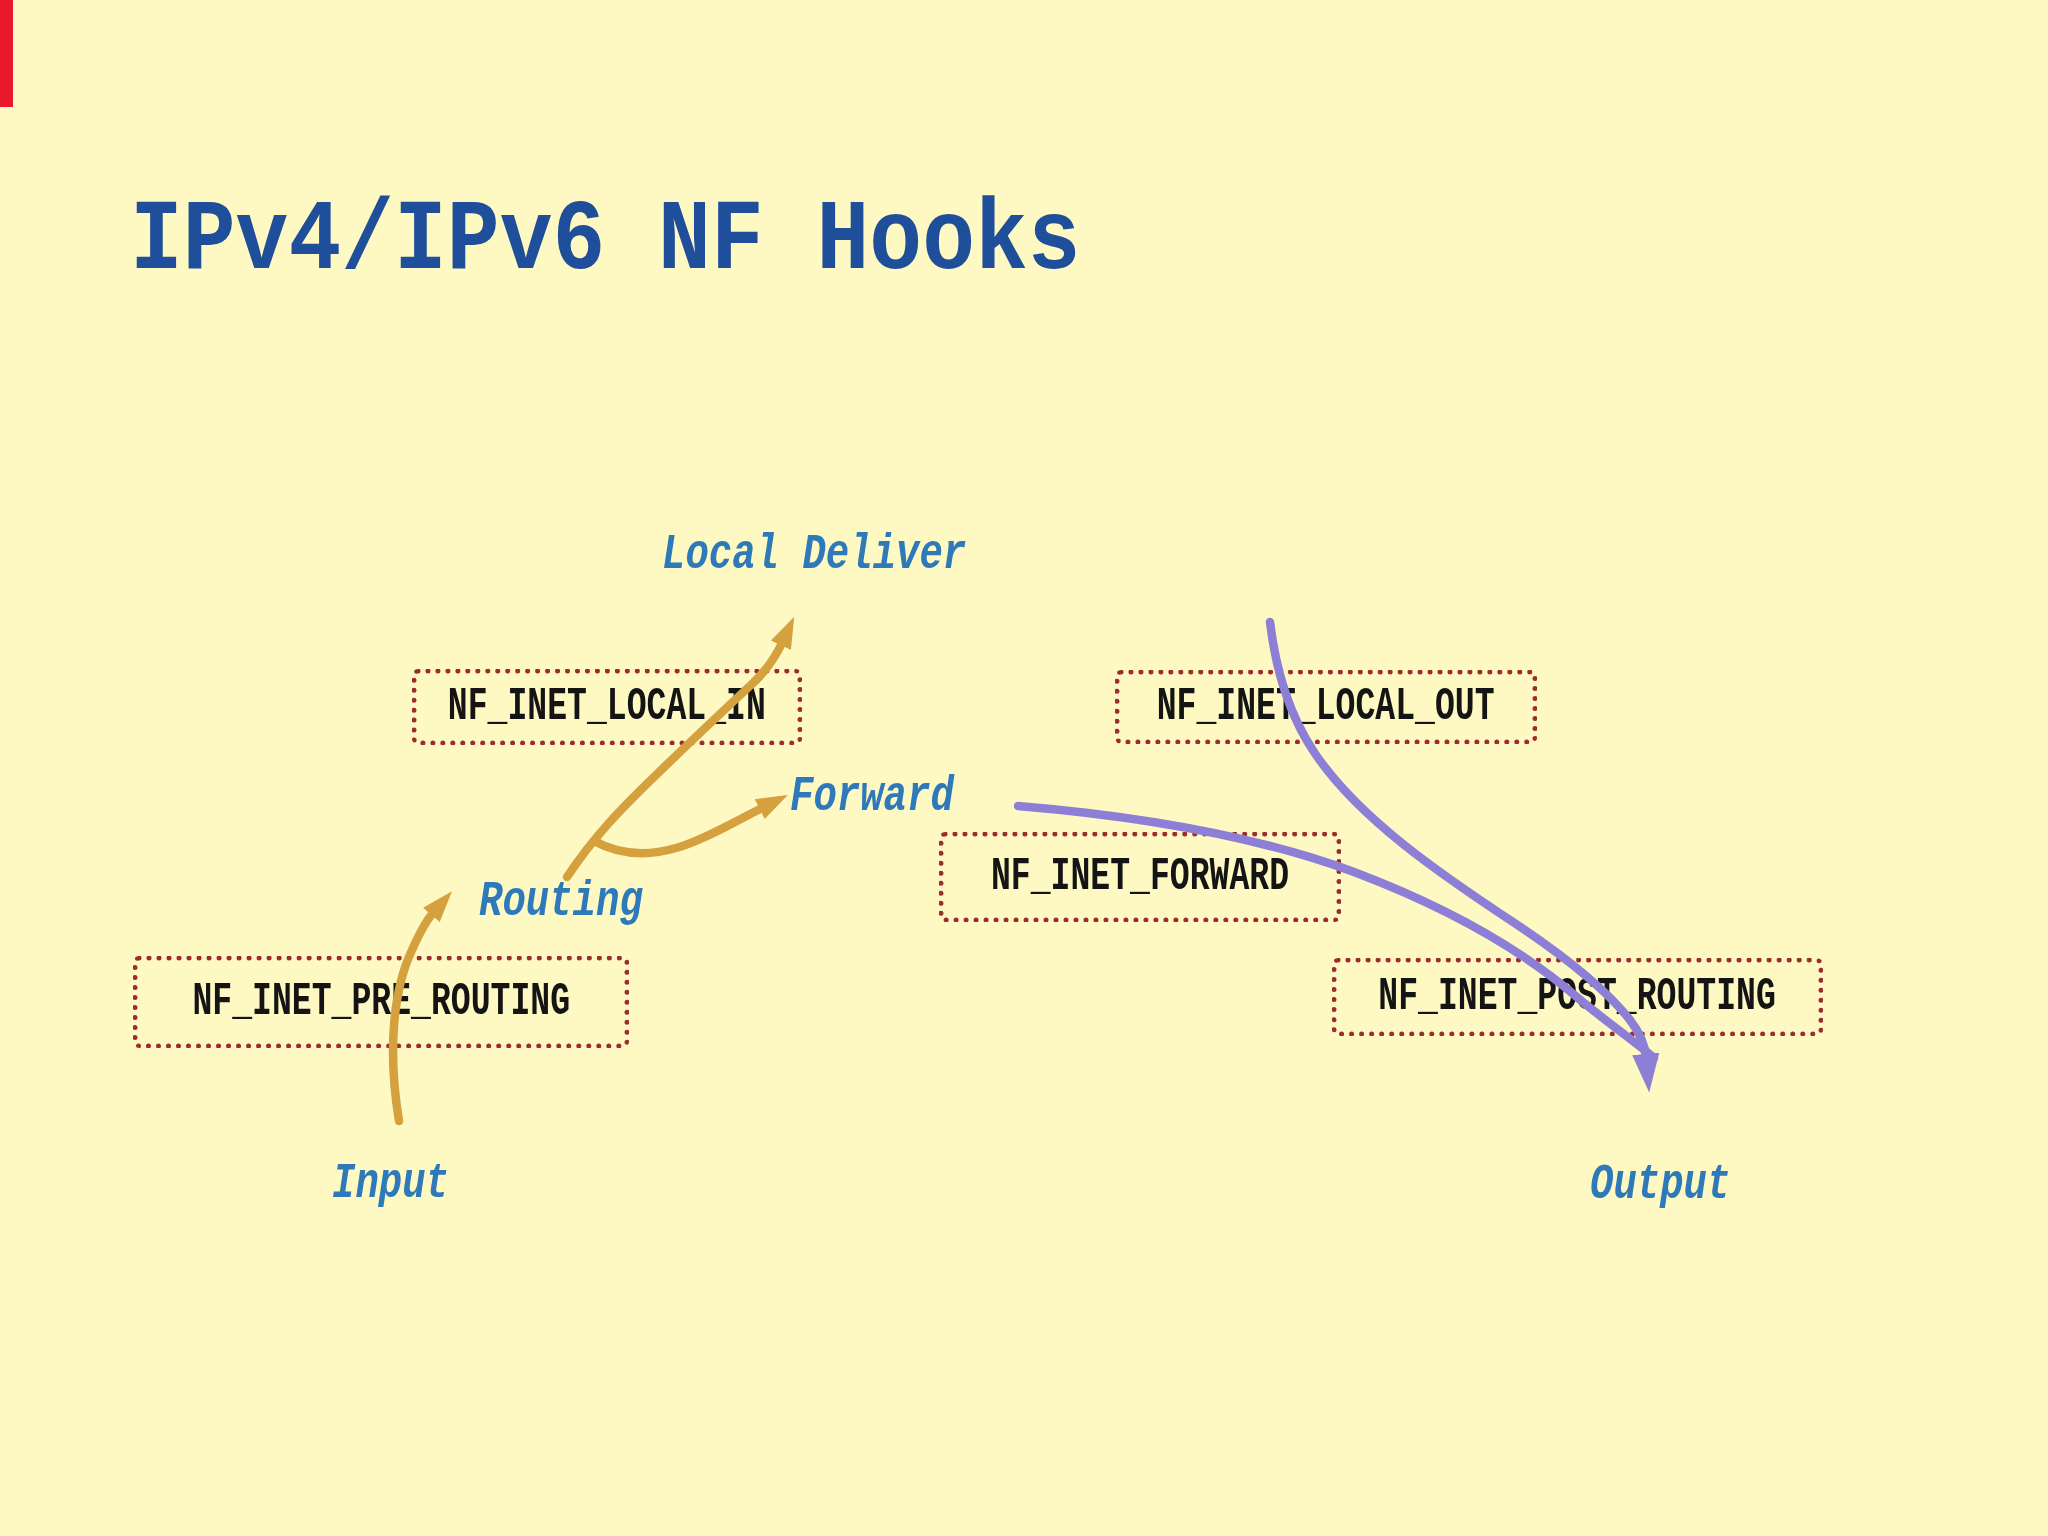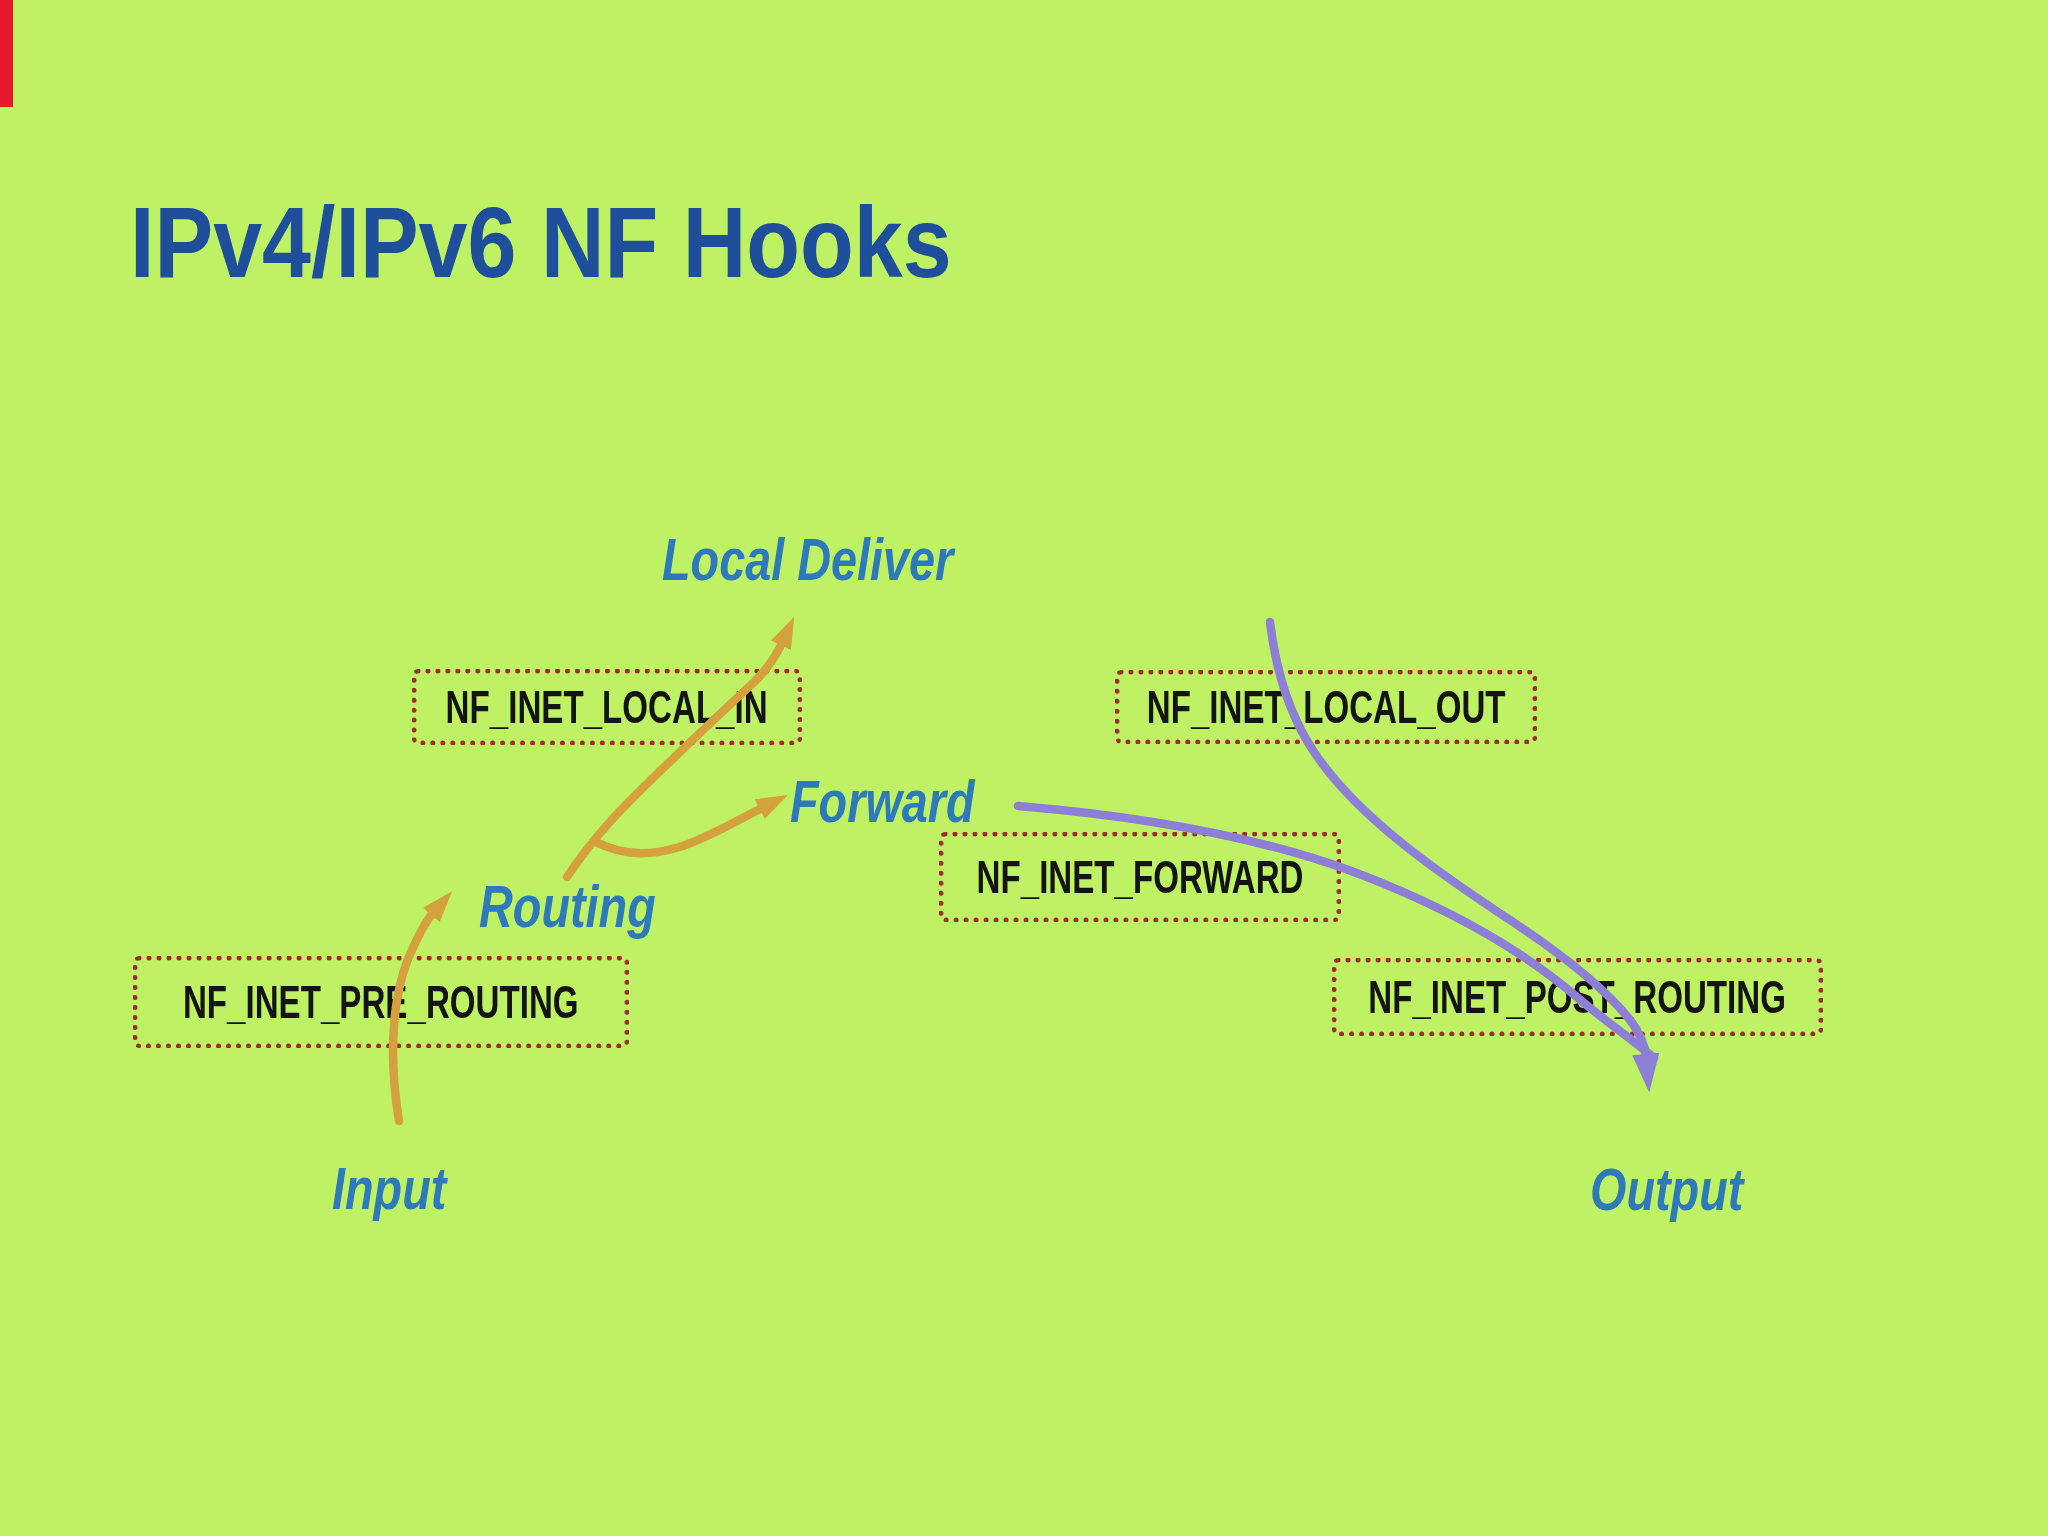--- a/index.html
+++ b/index.html
@@ -1,33 +1,33 @@
 <!DOCTYPE html>
 <html><head>
 <meta charset="utf-8">
 <style>
   html,body{margin:0;padding:0;background:#ffffff;}
   .stage{
     position:relative;width:2048px;height:1536px;overflow:hidden;
-    background:#bef264;
-    font-family:Liberation Sans, sans-serif;
+    background:#fef9c3;
+    font-family:Liberation Mono, monospace;
   }
   .accent-bar{
     position:absolute;left:0;top:0;width:13px;height:107px;
     background:#e8192c;
   }
   .title{
     position:absolute;left:130px;top:192px;
     font-size:100px;font-weight:bold;color:#1f4e9a;line-height:1;
     white-space:nowrap;
   }
   .title span{display:inline-block;transform:scaleX(0.88);transform-origin:0 0;}
   .slabel{
     position:absolute;font-style:italic;font-weight:600;
-    font-size:60px;color:#2e79ba;line-height:1;white-space:nowrap;
+    font-size:50px;color:#2e79ba;line-height:1;white-space:nowrap;
   }
   .slabel span{display:inline-block;transform:scaleX(0.78);transform-origin:0 0;}
   .hook{
     position:absolute;box-sizing:border-box;
     border:5px dotted #9f2b30;border-radius:6px;
     display:flex;align-items:center;justify-content:center;
   }
   .hook span{
     font-weight:bold;font-size:46px;color:#141414;line-height:1;
     white-space:nowrap;transform:scaleX(0.72);transform-origin:50% 50%;

